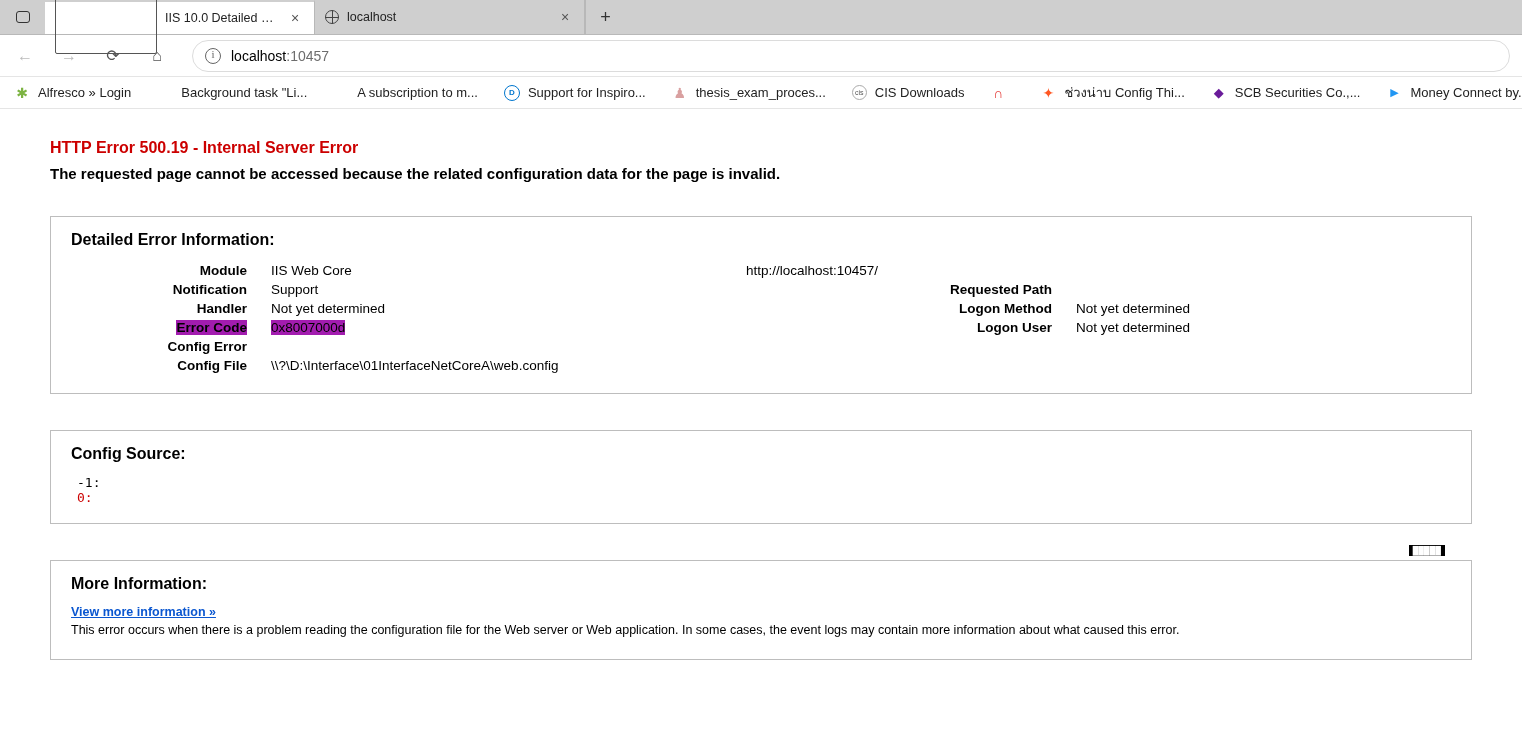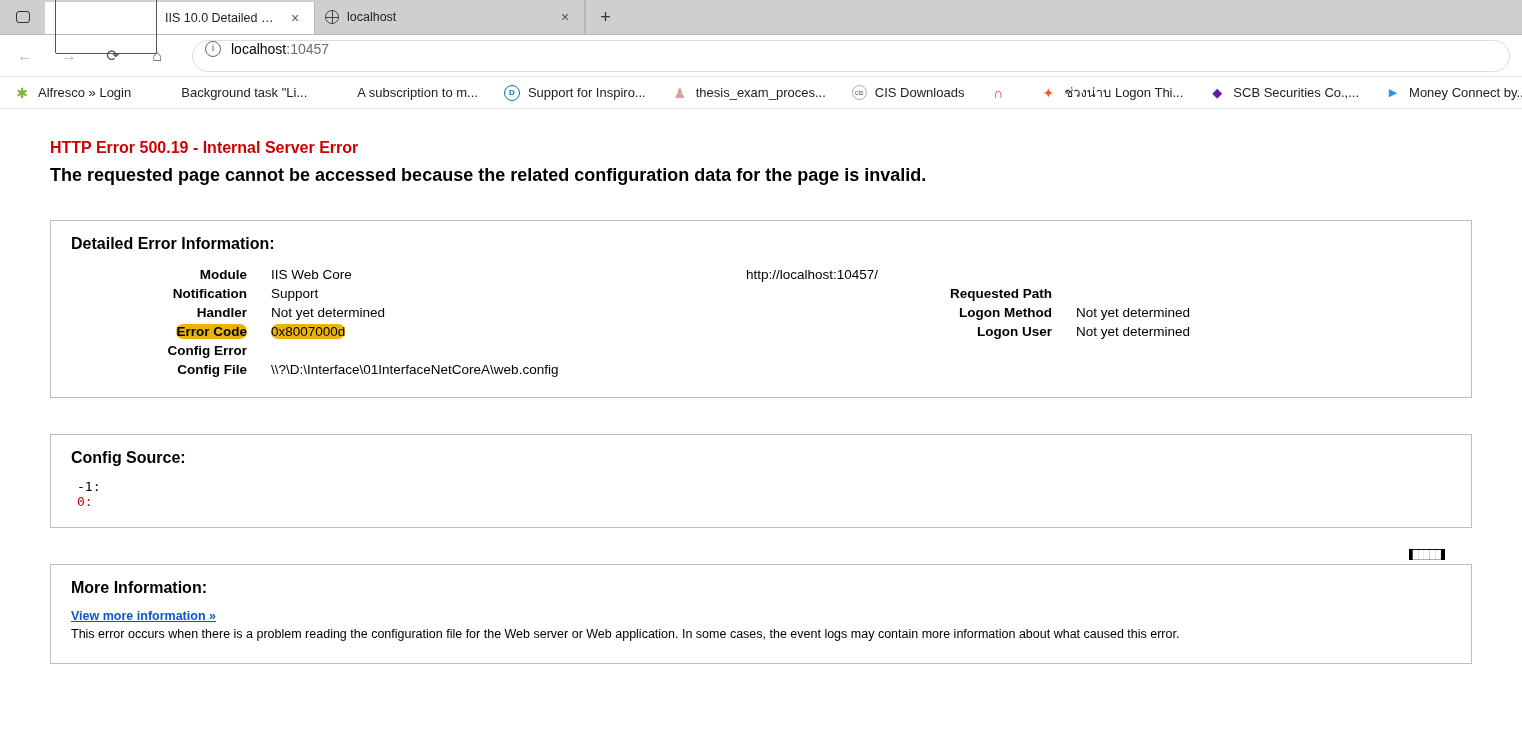--- a/index.html
+++ b/index.html
@@ -67,21 +67,21 @@
     height: 42px;
     display:flex; align-items:center;
     gap: 18px;
     padding: 0 12px;
     border-bottom: 1px solid #e5e5e5;
     background:#fff;
   }
   .navbtn { width:26px; height:26px; display:flex; align-items:center; justify-content:center; color:#555; font-size:16px;}
   .navbtn.disabled{color:#bbb;}
   .addrbar {
-    flex:1; display:flex; gap:10px;
+    flex:1; display:flex; align-items:center; gap:10px;
     border:1px solid #dcdcdc; border-radius:18px;
     height:32px; padding:0 12px;
     margin-left:4px;
   }
   .addrbar .info-ico{width:16px;height:16px;border:1.3px solid #666;border-radius:50%; position:relative;}
   .addrbar .info-ico::after{content:"i"; position:absolute; left:0; right:0; text-align:center; font-size:11px; color:#666; top:-1px; font-family:Georgia, serif;}
   .addrbar .url{font-size:14px;}
   .addrbar .url .host{color:#000;}
   .addrbar .url .port{color:#6d6d6d;}
 
@@ -101,35 +101,35 @@
   .g-thesis{color:#d9a0a0; font-size:14px;}
   .g-cis{border:1px solid #aaa;border-radius:50%;font-size:7px;color:#555; width:15px;height:15px;}
   .g-arc{color:#e53935; font-size:14px; font-weight:bold;}
   .g-lenovo{color:#ff5722; font-size:14px;}
   .g-scb{color:#6a1b9a; font-size:13px;}
   .g-money{color:#2196f3; font-size:11px;}
 
   
   .page { padding: 30px 50px 40px 50px; font-family: Verdana, "Segoe UI", sans-serif; }
   h2.err-title{ color:#cc0000; font-size:16px; margin:0 0 8px 0; font-weight:bold; }
-  h3.err-sub{ font-size:18px; margin:0 0 34px 0; font-weight:bold; }
+  h3.err-sub{ font-size:15px; margin:0 0 34px 0; font-weight:bold; }
 
   fieldset.block{
     border:1px solid #bdbdbd; border-radius:0;
     padding: 14px 32px 18px 20px;
     margin: 0 0 36px 0;
   }
   .block-hd{ font-size:16px; font-weight:bold; margin:0 0 12px 0; }
   .twocol{ display:flex; gap: 15px; }
   .coltbl{ font-size:13.5px; }
   .coltbl .row{ display:flex; padding:2px 0; }
   .coltbl .k{ width:200px; text-align:right; font-weight:bold; padding-right:24px;}
   .coltbl .v{ }
   .coltbl.right .k{ width:330px; }
-  .hl { background:#eab308;border-radius:7px; }
+  .hl { background:#a21caf; }
 
   .cfgsrc{ font-family: Consolas, monospace; font-size:13px; padding-left:6px;}
   .cfgsrc .ln1{}
   .cfgsrc .ln2{ color:#cc0000;}
 
   .moreinfo p{ margin:4px 0; font-family: Verdana, sans-serif; font-size:12.5px; }
   .moreinfo a{ color:#0b57d0; font-weight:bold; text-decoration:underline;}
   .privmark{ position:absolute; right:26px; margin-top:-30px; background:#000; color:#fff; font-size:8px; padding:1px 4px;}
 </style>
 </head>
@@ -199,21 +199,21 @@
   <div class="bm">
     <span class="bmglyph g-cis">cis</span>
     <span>CIS Downloads</span>
   </div>
   <div class="bm">
     <span class="bmglyph g-arc">∩</span>
     <span></span>
   </div>
   <div class="bm">
     <span class="bmglyph g-lenovo">✦</span>
-    <span>ช่วงน่าบ Logon Thi...</span>
+    <span>ช่วงน่าบ Config Thi...</span>
   </div>
   <div class="bm">
     <span class="bmglyph g-scb">◆</span>
     <span>SCB Securities Co.,...</span>
   </div>
   <div class="bm">
     <span class="bmglyph g-money">▶</span>
     <span>Money Connect by...</span>
   </div>
 </div>

